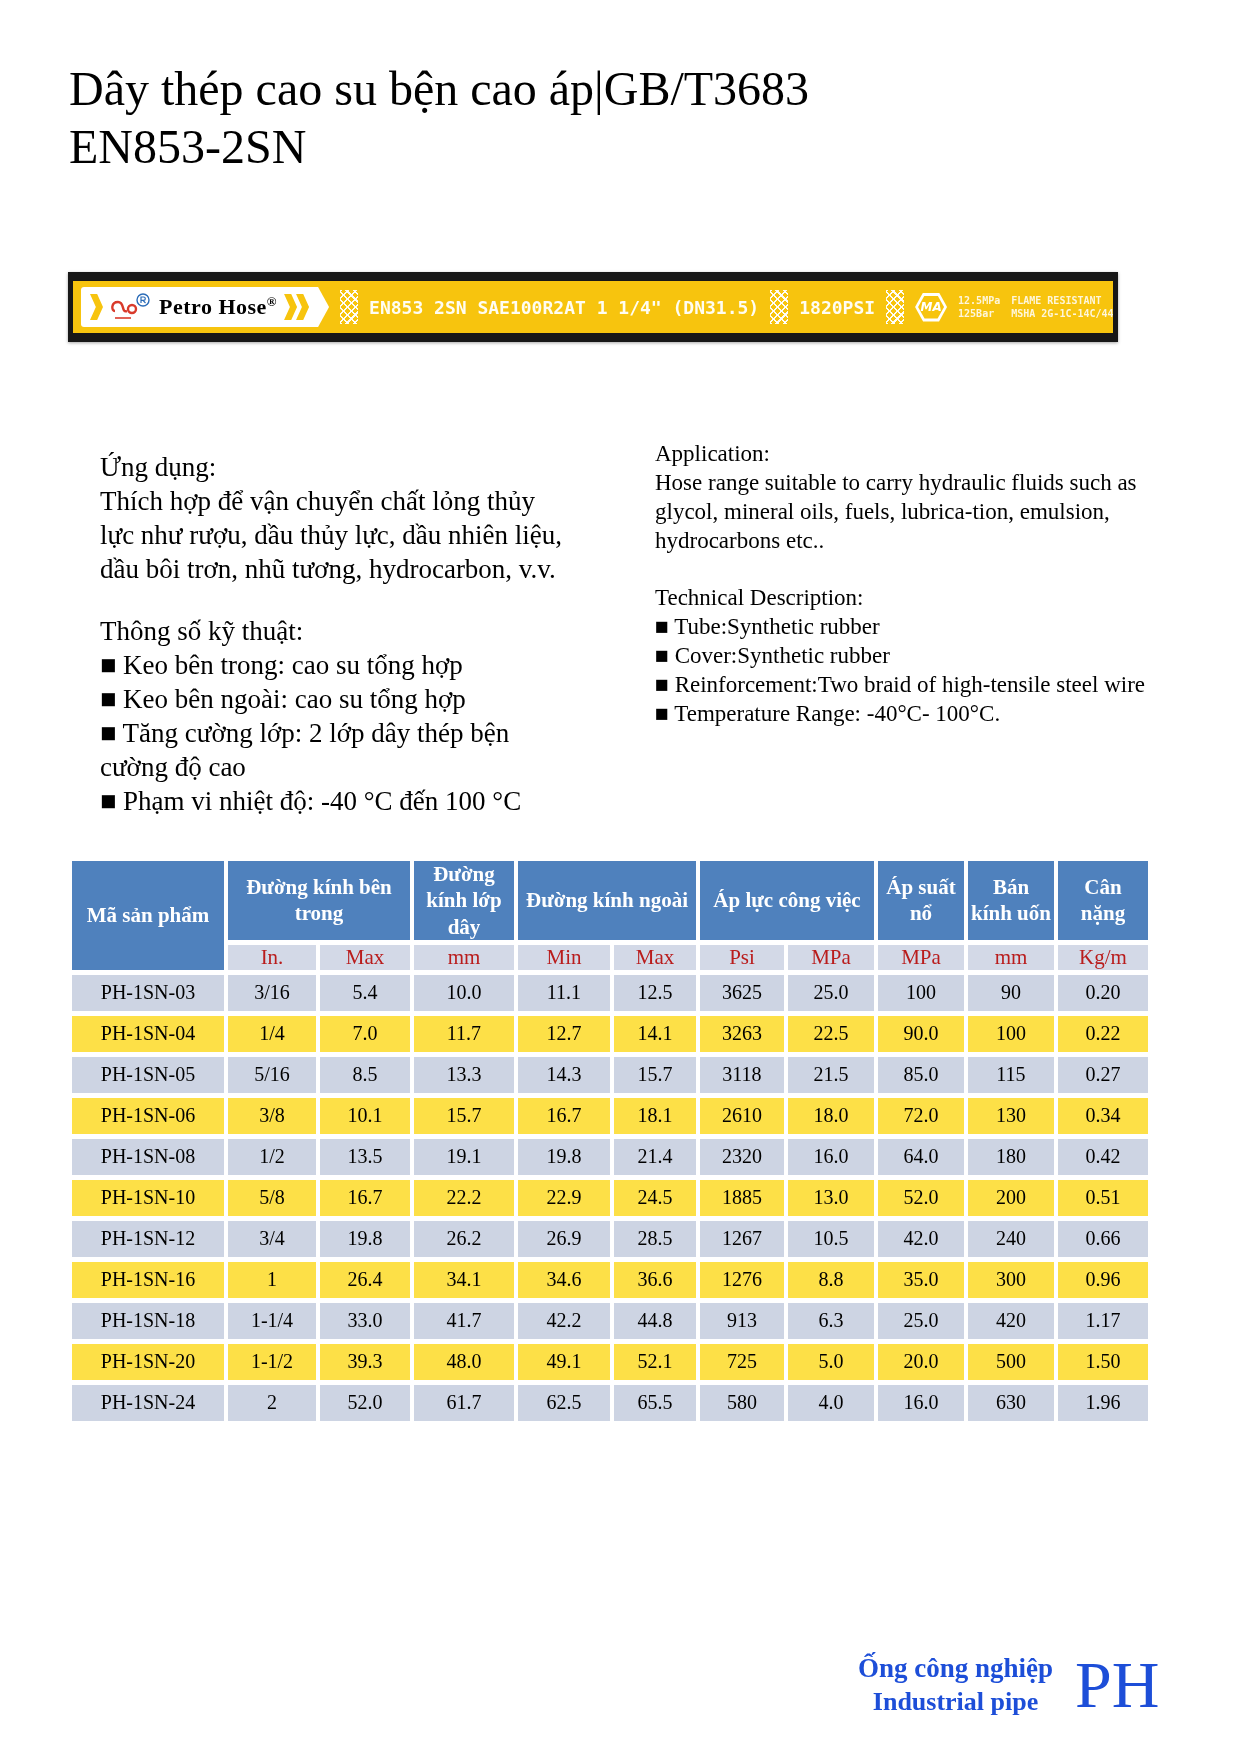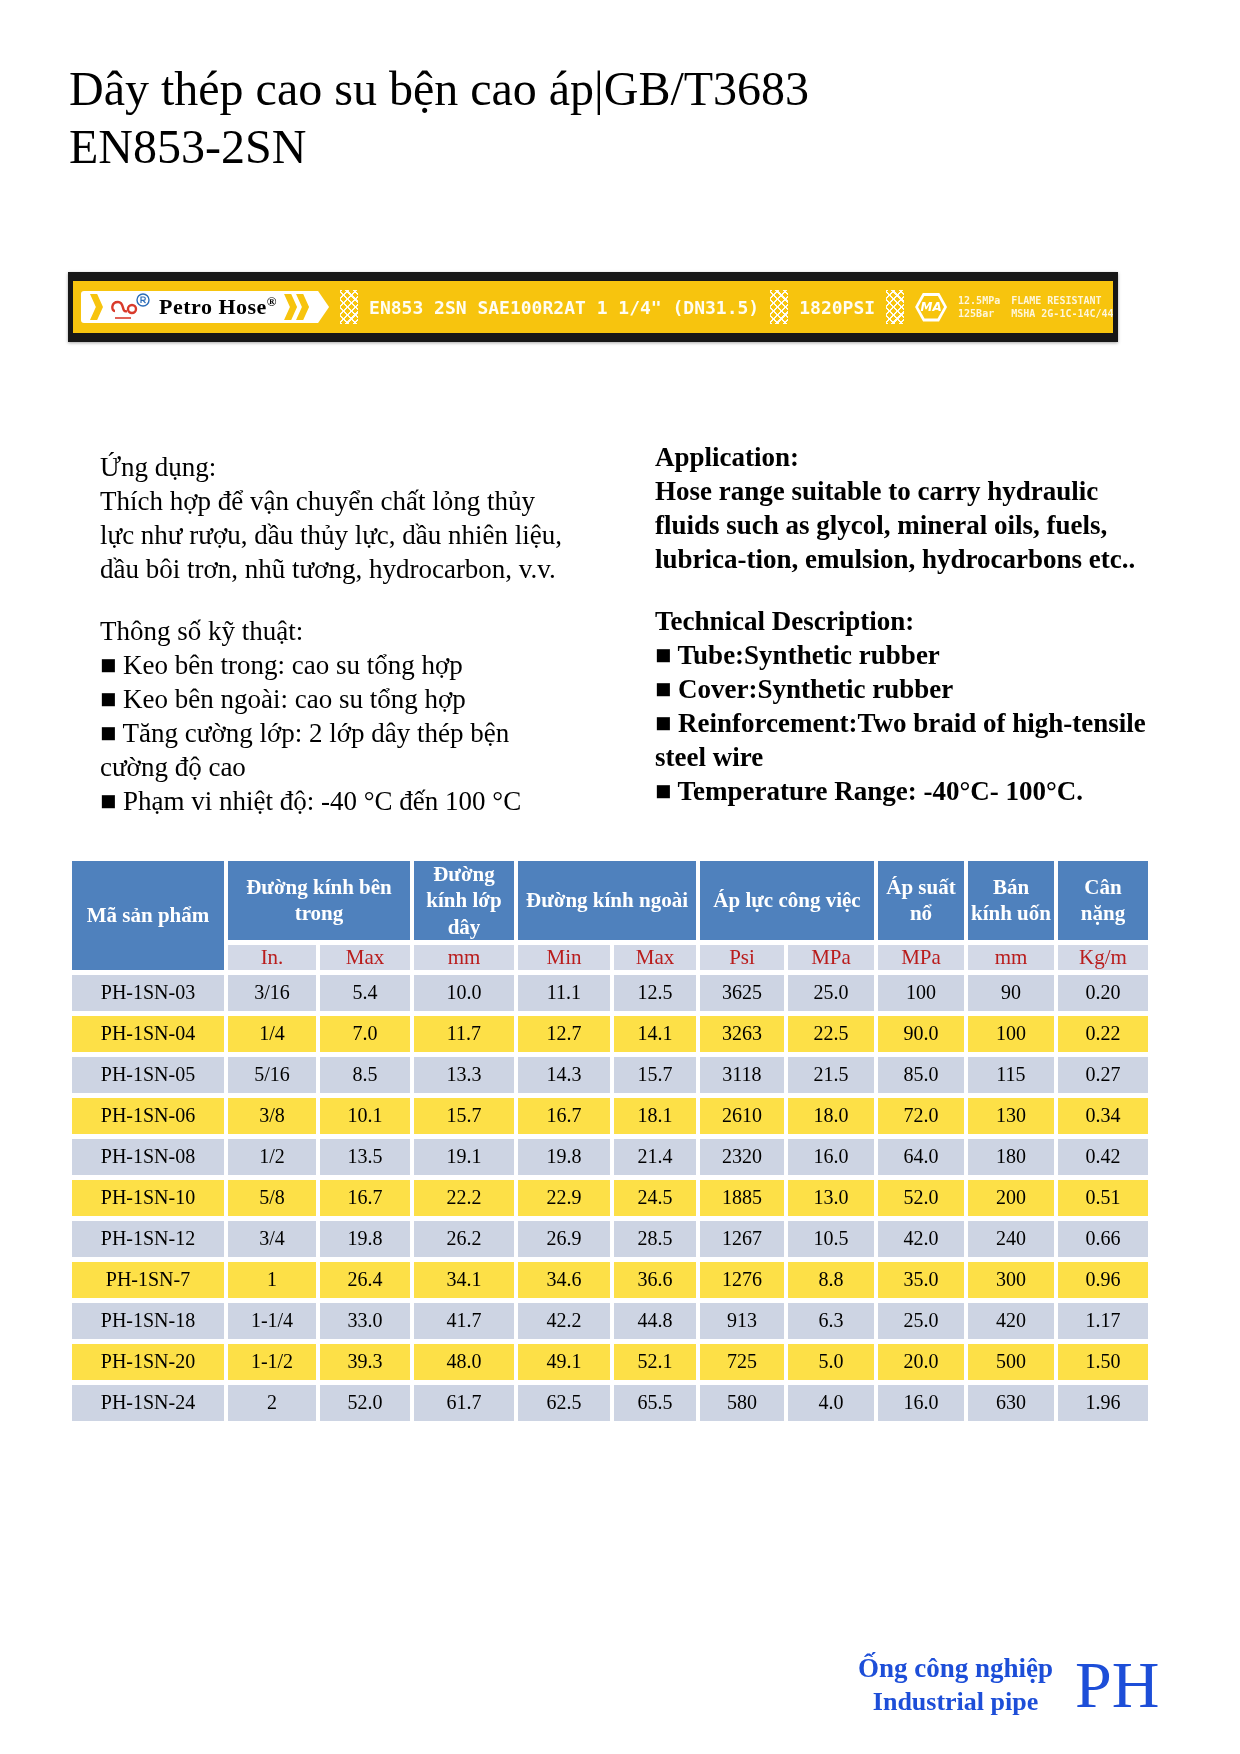--- a/index.html
+++ b/index.html
@@ -7,21 +7,21 @@
     width:1240px;height:1754px;position:relative;background:#ffffff;
     font-family:"Liberation Serif","DejaVu Serif",serif;color:#000;overflow:hidden;
   }
   
   .title{position:absolute;left:69px;top:60px;font-size:48px;line-height:1.2;}
   
   .banner{position:absolute;left:68px;top:272px;width:1050px;height:70px;background:#171717;
           display:flex;align-items:center;box-shadow:0 1px 3px rgba(0,0,0,.35);}
   .band{flex:1;height:52px;margin:0 5px;background:#f7c40e;display:flex;align-items:center;
         padding:0 8px;gap:11px;overflow:hidden;}
-  .plate{height:32px;background:#fff;border-radius:3px;display:flex;align-items:center;gap:7px;
+  .plate{height:40px;background:#fff;border-radius:3px;display:flex;align-items:center;gap:7px;
          padding:0 20px 0 9px;flex-shrink:0;
          clip-path:polygon(0 0,calc(100% - 11px) 0,100% 50%,calc(100% - 11px) 100%,0 100%);}
   .chev{width:13px;height:26px;background:#f7c40e;flex-shrink:0;
         clip-path:polygon(0 0,55% 0,100% 50%,55% 100%,0 100%,45% 50%);}
   .brand{font-weight:bold;font-size:22px;white-space:nowrap;letter-spacing:.5px;}
   .brand sup{font-size:13px;}
   .hatch{width:42px;height:34px;flex-shrink:1;min-width:18px;
     background-image:
       repeating-linear-gradient(45deg,rgba(255,255,255,.95) 0 1.5px,rgba(255,255,255,0) 1.5px 5.5px),
       repeating-linear-gradient(135deg,rgba(255,255,255,.95) 0 1.5px,rgba(255,255,255,0) 1.5px 5.5px);}
@@ -31,21 +31,21 @@
   .hex-outer{position:absolute;inset:0;background:#fff;
              clip-path:polygon(25% 0,75% 0,100% 50%,75% 100%,25% 100%,0 50%);}
   .hex-inner{position:absolute;inset:3px;background:#f7c40e;
              clip-path:polygon(25% 0,75% 0,100% 50%,75% 100%,25% 100%,0 50%);}
   .ma-label{position:absolute;inset:0;display:flex;align-items:center;justify-content:center;
             color:#fff;font:italic bold 12px "DejaVu Sans",sans-serif;}
   .tiny{font-family:"DejaVu Sans Mono",monospace;font-size:10px;line-height:1.3;font-weight:bold;
         color:rgba(255,255,255,.85);white-space:nowrap;flex-shrink:0;}
   
   .col-vi{position:absolute;left:100px;top:450px;width:472px;font-size:27px;line-height:1.26;}
-  .col-en{position:absolute;left:655px;top:440px;width:512px;font-size:27px;line-height:1.26;font-weight:bold;}
+  .col-en{position:absolute;left:655px;top:440px;width:512px;font-size:23px;line-height:1.26;}
   .spec-heading{margin-top:28px;}
   p{margin:0;}
   
   table.spec-table{position:absolute;left:68px;top:856px;border-collapse:separate;
                    border-spacing:4px 5px;table-layout:fixed;}
   th,td{text-align:center;vertical-align:middle;padding:0 2px;overflow:hidden;}
   th.ghead{background:#4f81bd;color:#fff;font-weight:bold;font-size:21px;line-height:1.25;height:60px;}
   th.shead{background:#d3d9e7;color:#b91c1c;font-weight:normal;font-size:21px;height:24px;}
   tbody td{font-size:20px;height:36px;color:#000;}
   tr.odd td{background:#cdd4e3;}
@@ -249,21 +249,21 @@
         <td>26.2</td>
         <td>26.9</td>
         <td>28.5</td>
         <td>1267</td>
         <td>10.5</td>
         <td>42.0</td>
         <td>240</td>
         <td>0.66</td>
       </tr>
       <tr class="even">
-        <td>PH-1SN-7</td>
+        <td>PH-1SN-16</td>
         <td>1</td>
         <td>26.4</td>
         <td>34.1</td>
         <td>34.6</td>
         <td>36.6</td>
         <td>1276</td>
         <td>8.8</td>
         <td>35.0</td>
         <td>300</td>
         <td>0.96</td>

